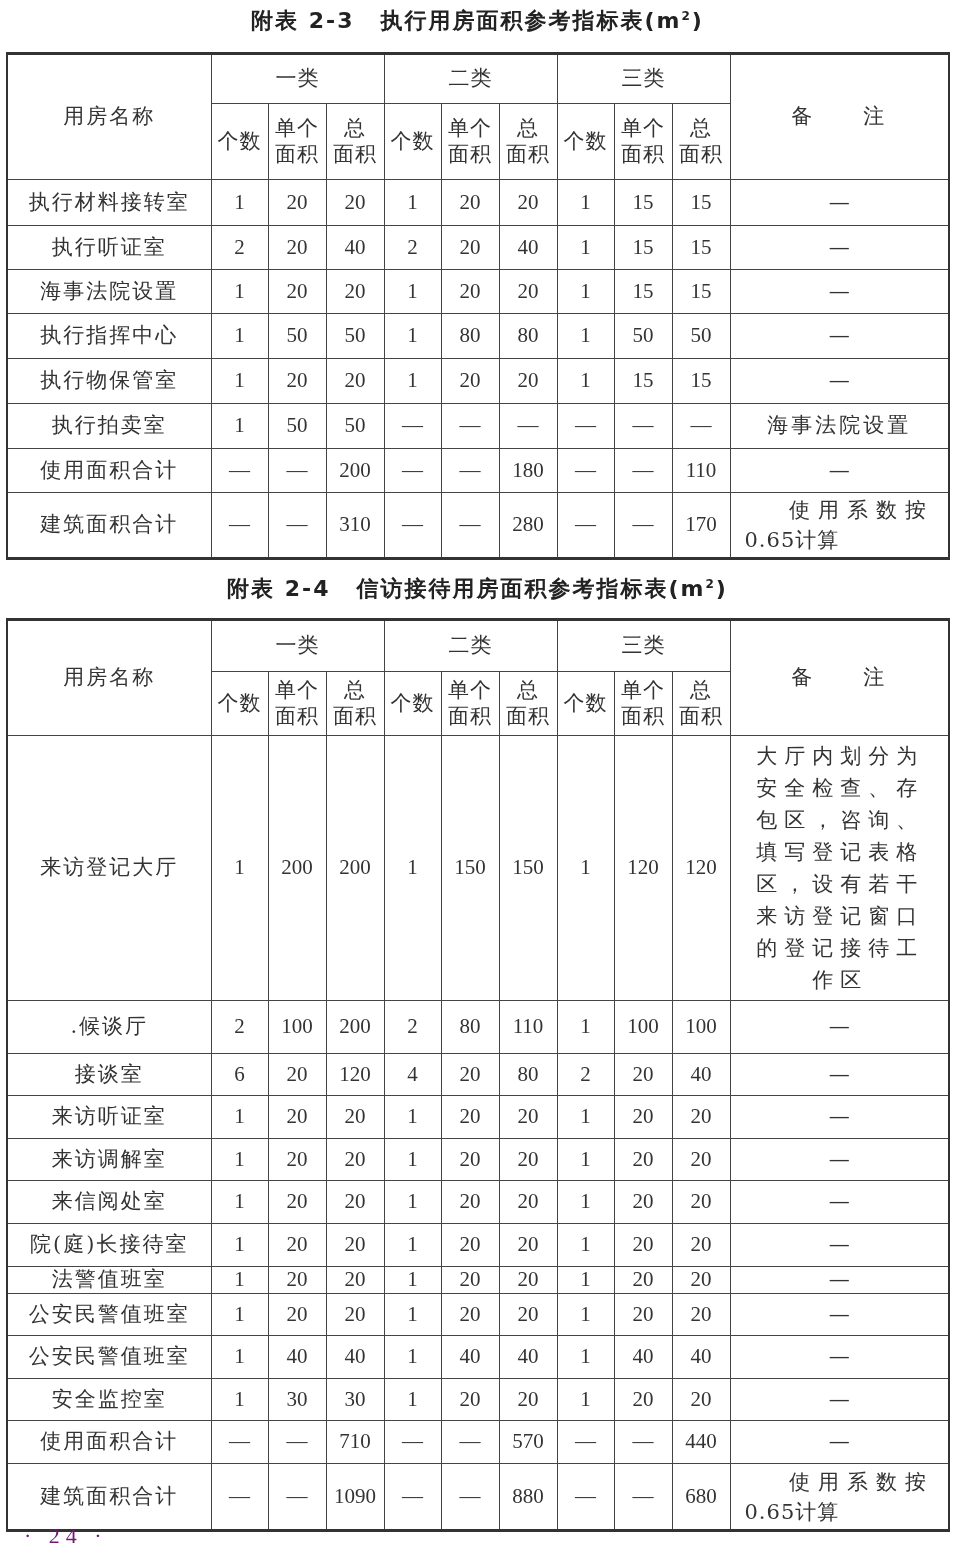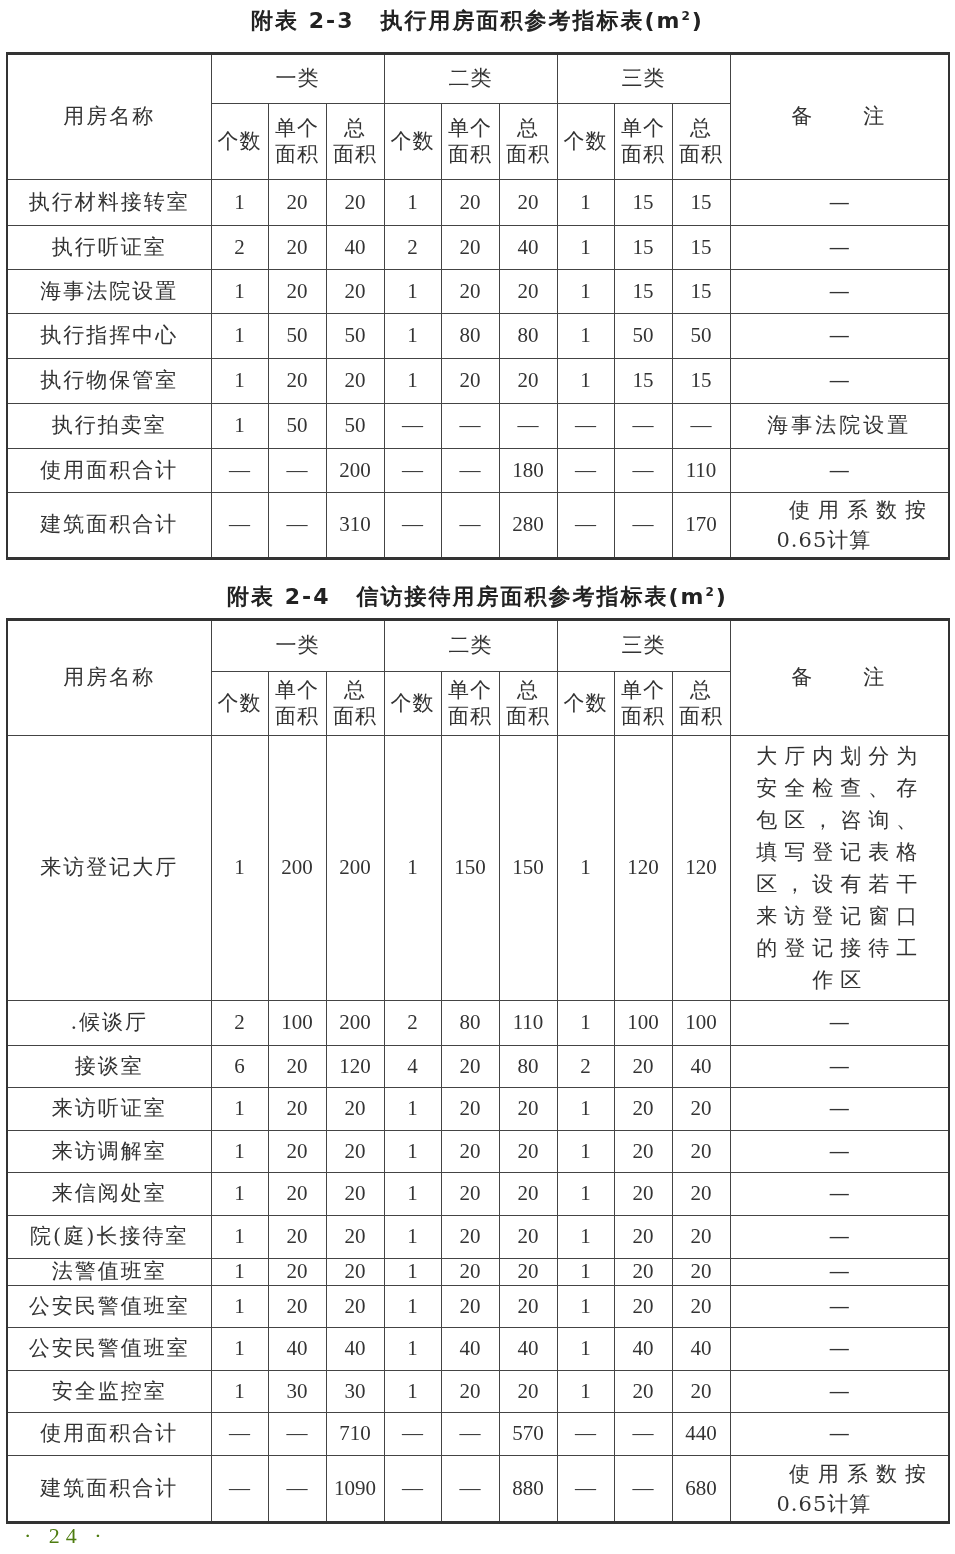--- a/index.html
+++ b/index.html
@@ -25,23 +25,23 @@
     padding: 0; font-size: 21px; line-height: 1.2; color: #333;
   }
   .hdr { font-size: 21px; letter-spacing: 1px; }
   .num-cell { font-family: "Liberation Serif", "DejaVu Serif", serif; color: #555; font-size: 21px; }
   .name { letter-spacing: 2px; white-space: nowrap; margin-left: 12px; }
   .dash { color: #888; }
   .remark { letter-spacing: 3px; }
   .remark-long { text-align: left; padding: 4px 14px 4px 16px !important; letter-spacing: 7px; line-height: 32px !important; }
   .remark-foot { text-align: left !important; padding: 2px 14px !important; letter-spacing: 7px; line-height: 30px !important; }
   .remark-foot .l1 { display: block; text-align: right; letter-spacing: 8px; }
-  .remark-foot .l2 { display: block; letter-spacing: 1px; margin-left: 32px; }
+  .remark-foot .l2 { display: block; letter-spacing: 1px; }
   .page-number {
-    position: absolute; left: 24px; top: 1523px; font-size: 22px; color: #4d7c0f;
+    position: absolute; left: 24px; top: 1523px; font-size: 22px; color: #701a75;
     font-family: "Liberation Serif", "DejaVu Serif", serif; letter-spacing: 6px;
   }
 </style>
 </head>
 <body>
 
 <div class="caption" style="top:6px;">
   <span class="num">附表 2-3</span><span>执行用房面积参考指标表(m</span><sup>2</sup><span>)</span>
 </div>
 
@@ -205,21 +205,21 @@
         <td class="num-cell dash">—</td>
         <td class="num-cell">170</td>
         <td class="remark-foot">
           <span class="l1">使用系数按</span>
           <span class="l2">0.65计算</span>
         </td>
       </tr>
     </tbody>
 </table>
 
-<div class="caption" style="top:574px;margin-top:8px;">
+<div class="caption" style="top:574px;">
   <span class="num">附表 2-4</span><span>信访接待用房面积参考指标表(m</span><sup>2</sup><span>)</span>
 </div>
 
 <table class="t" id="t1" style="top:618px;">
   <colgroup>
     <col style="width:204px">
       <col style="width:57px">
       <col style="width:58px">
       <col style="width:58px">
     <col style="width:57px">
@@ -279,21 +279,21 @@
         <td class="num-cell">200</td>
         <td class="num-cell">200</td>
         <td class="num-cell">1</td>
         <td class="num-cell">150</td>
         <td class="num-cell">150</td>
         <td class="num-cell">1</td>
         <td class="num-cell">120</td>
         <td class="num-cell">120</td>
         <td class="remark-long">大厅内划分为安全检查、存包区，咨询、填写登记表格区，设有若干来访登记窗口的登记接待工作区</td>
       </tr>
-      <tr style="height:45px">
+      <tr style="height:53px">
         <td class="name">.候谈厅</td>
         <td class="num-cell">2</td>
         <td class="num-cell">100</td>
         <td class="num-cell">200</td>
         <td class="num-cell">2</td>
         <td class="num-cell">80</td>
         <td class="num-cell">110</td>
         <td class="num-cell">1</td>
         <td class="num-cell">100</td>
         <td class="num-cell">100</td>

